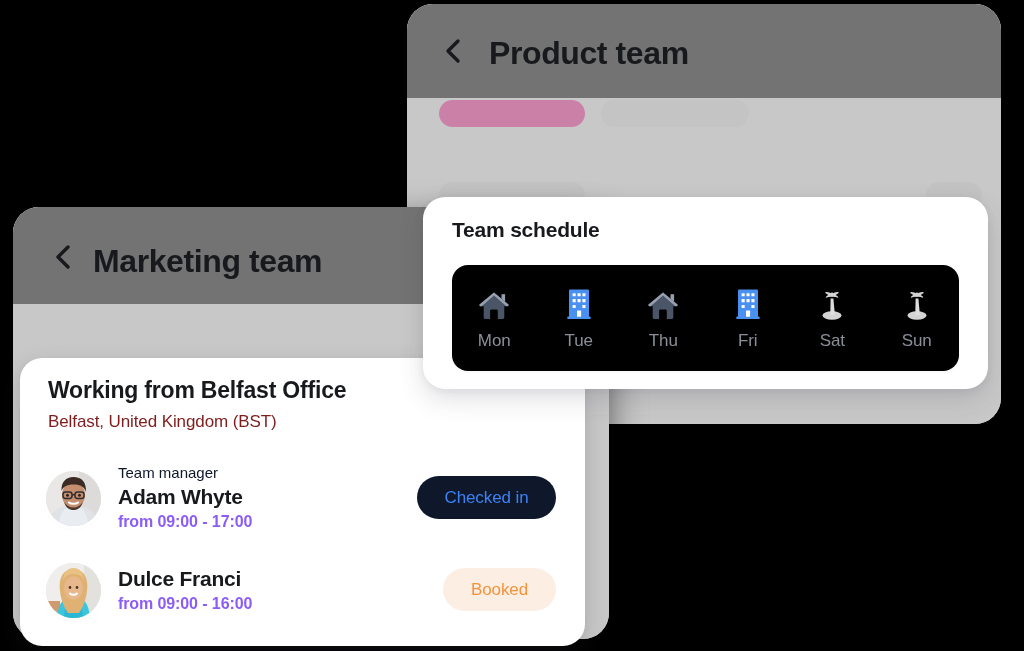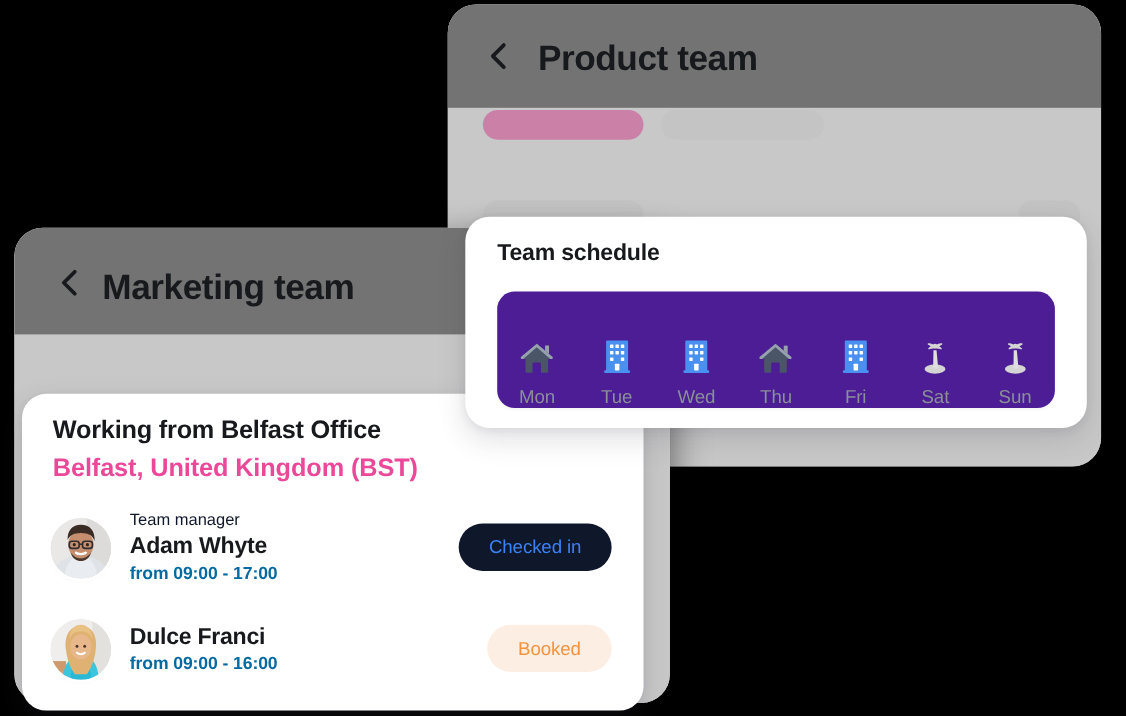--- a/index.html
+++ b/index.html
@@ -160,24 +160,24 @@
     left: 29px;
     top: 21px;
   }
 
   #schedule-inner {
     position: absolute;
     left: 29px;
     top: 68px;
     width: 507px;
     height: 106px;
-    background: #4c1d95;
+    background: #000000;
     border-radius: 16px;
     display: flex;
-    align-items: flex-end;
+    align-items: center;
     justify-content: space-around;
     box-shadow: 0 1px 3px rgba(60,64,80,0.05);
   }
 
   .day-col {
     display: flex;
     flex-direction: column;
     align-items: center;
     width: 66px;
     cursor: pointer;
@@ -211,23 +211,23 @@
     position: absolute;
     left: 28px;
     top: 19px;
     font-size: 23px;
   }
 
   #office-subtitle {
     position: absolute;
     left: 28px;
     top: 54px;
-    font-size: 23px;
-    color: #ec4899;
-    font-weight: 700;
+    font-size: 17px;
+    color: #7f1d1d;
+    font-weight: 400;
     letter-spacing: -0.1px;
   }
 
   .person-row {
     position: absolute;
     left: 0;
     width: 565px;
     height: 80px;
     display: flex;
     align-items: center;
@@ -263,21 +263,21 @@
   .person-name {
     font-size: 21px;
     font-weight: 700;
     color: #17191c;
     letter-spacing: -0.25px;
     line-height: 1.3;
   }
   .person-hours {
     font-size: 16px;
     font-weight: 700;
-    color: #0369a1;
+    color: #8b5cf6;
     line-height: 1.45;
     letter-spacing: -0.1px;
   }
 
   .status-badge {
     position: absolute;
     display: flex;
     align-items: center;
     justify-content: center;
     border-radius: 999px;
@@ -376,38 +376,20 @@
             <rect x="11.5" y="11.1" width="3.1" height="3.1" rx="0.5" fill="#ffffff"></rect>
             <rect x="16.4" y="11.1" width="3.1" height="3.1" rx="0.5" fill="#ffffff"></rect>
             <rect x="6.6" y="17" width="3.1" height="3.1" rx="0.5" fill="#ffffff"></rect>
             <rect x="16.4" y="17" width="3.1" height="3.1" rx="0.5" fill="#ffffff"></rect>
             <rect x="11" y="22.6" width="4.1" height="6.2" rx="0.6" fill="#ffffff"></rect>
           </svg>
         </span>
         <span class="day-label">Tue</span>
       </div>
 
-      <div class="day-col">
-        <span class="day-icon">
-          <svg width="26" height="32" viewBox="0 0 26 32" fill="none">
-            <rect x="3" y="1.5" width="20" height="29" rx="1" fill="#4a90f0"></rect>
-            <rect x="1.2" y="28.6" width="23.6" height="2.4" rx="1.1" fill="#4a90f0"></rect>
-            <rect x="6.6" y="5.2" width="3.1" height="3.1" rx="0.5" fill="#ffffff"></rect>
-            <rect x="11.5" y="5.2" width="3.1" height="3.1" rx="0.5" fill="#ffffff"></rect>
-            <rect x="16.4" y="5.2" width="3.1" height="3.1" rx="0.5" fill="#ffffff"></rect>
-            <rect x="6.6" y="11.1" width="3.1" height="3.1" rx="0.5" fill="#ffffff"></rect>
-            <rect x="11.5" y="11.1" width="3.1" height="3.1" rx="0.5" fill="#ffffff"></rect>
-            <rect x="16.4" y="11.1" width="3.1" height="3.1" rx="0.5" fill="#ffffff"></rect>
-            <rect x="6.6" y="17" width="3.1" height="3.1" rx="0.5" fill="#ffffff"></rect>
-            <rect x="16.4" y="17" width="3.1" height="3.1" rx="0.5" fill="#ffffff"></rect>
-            <rect x="11" y="22.6" width="4.1" height="6.2" rx="0.6" fill="#ffffff"></rect>
-          </svg>
-        </span>
-        <span class="day-label">Wed</span>
-      </div>
 
       <div class="day-col">
         <span class="day-icon">
           <svg width="32" height="30" viewBox="0 0 32 30" fill="none">
             <path d="M23.5 4.2h3.6v7.5h-3.6z" fill="#97a0ae"></path>
             <path d="M16 2.4 1.8 14.3c-.8.7-.3 2 .8 2h3.1v11.2c0 .8.6 1.4 1.4 1.4h5V21c0-.8.6-1.4 1.4-1.4h4.9c.8 0 1.4.6 1.4 1.4v7.9h5.1c.8 0 1.4-.6 1.4-1.4V16.3h3.1c1.1 0 1.6-1.3.8-2L16 2.4z" fill="#4a5568"></path>
             <path d="M16 2.4 1.8 14.3c-.8.7-.3 2 .8 2h1.1L16 5.6l12.3 10.7h1.1c1.1 0 1.6-1.3.8-2L16 2.4z" fill="#97a0ae"></path>
           </svg>
         </span>
         <span class="day-label">Thu</span>

